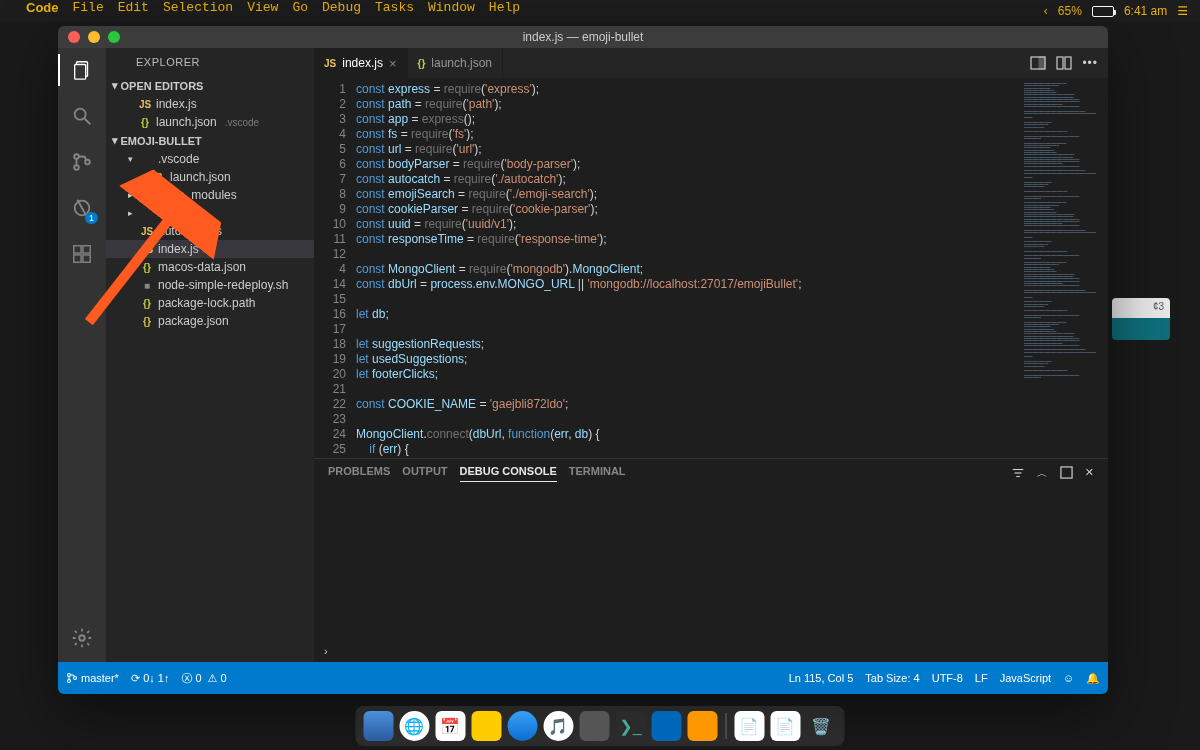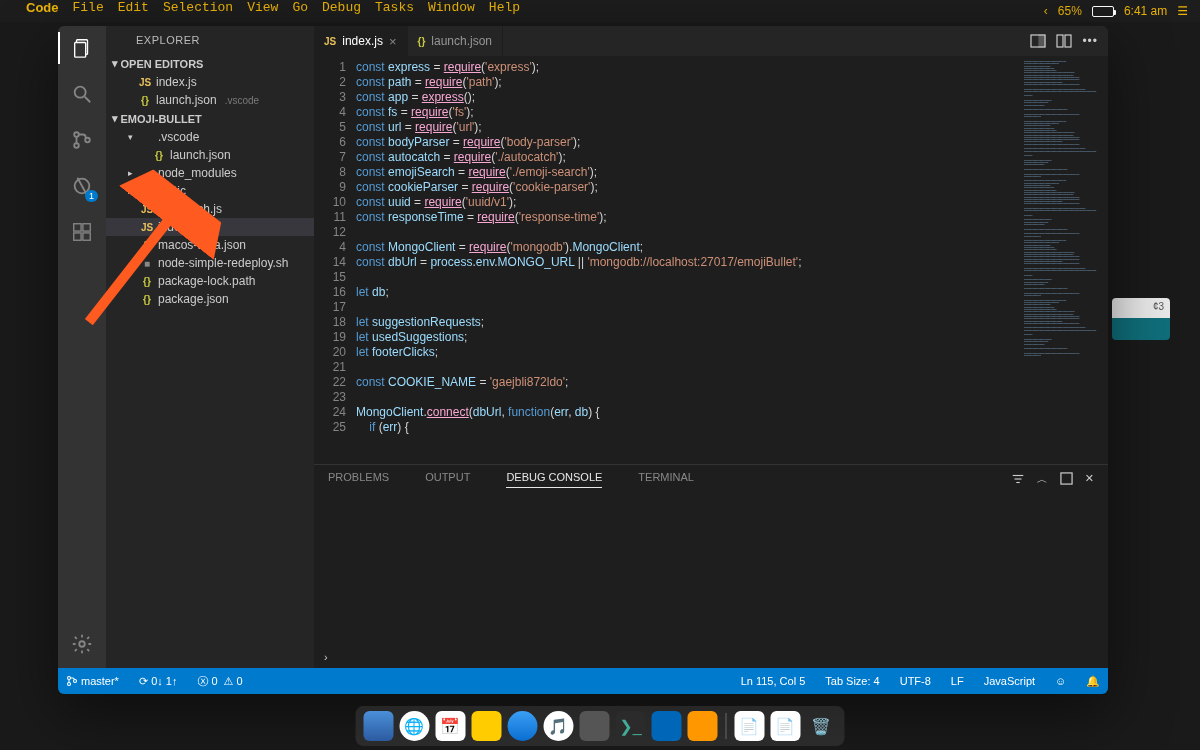--- a/index.html
+++ b/index.html
@@ -46,34 +46,34 @@
 .editor-area { flex:1; display:flex; flex-direction:column; background:#1e1e1e; position:relative; }
 .tabs { height:30px; background:#252526; display:flex; align-items:stretch; }
 .tab { display:flex; align-items:center; gap:6px; padding:0 10px; font-size:12px; color:#969696; border-right:1px solid #1e1e1e; cursor:pointer; }
 .tab.active { background:#1e1e1e; color:#fff; }
 .tab .close { font-size:13px; color:#888; }
 .tab-actions { margin-left:auto; display:flex; align-items:center; gap:10px; padding-right:10px; color:#ccc; }
 
 .code-wrap { flex:1; display:flex; overflow:hidden; position:relative; }
 .gutter { width:42px; text-align:right; color:#858585; font-family:Menlo,Consolas,monospace; font-size:12px; line-height:15px; padding:4px 10px 0 0; }
 .code { flex:1; font-family:Menlo,Consolas,monospace; font-size:12px; line-height:15px; padding-top:4px; white-space:pre; color:#d4d4d4; }
-.tok-k{color:#569cd6;} .tok-v{color:#9cdcfe;} .tok-f{color:#f9a8d4;text-decoration:underline;} .tok-s{color:#ce9178;} .tok-prop{color:#9cdcfe;}
+.tok-k{color:#569cd6;} .tok-v{color:#9cdcfe;} .tok-f{color:#737373;} .tok-s{color:#ce9178;} .tok-prop{color:#9cdcfe;}
 
 .minimap { width:88px; background:#1e1e1e; font-size:2px; line-height:2.3px; font-family:monospace; color:#6a8aa8; padding:4px 4px 0 4px; overflow:hidden; white-space:pre; }
 
 .panel { height:204px; background:#1e1e1e; border-top:1px solid #333; display:flex; flex-direction:column; }
 .panel-tabs { height:28px; display:flex; align-items:center; gap:20px; padding:0 14px; font-size:11px; color:#888; }
 .panel-tabs .pt { cursor:pointer; text-transform:uppercase; padding-bottom:4px; }
 .panel-tabs .pt.active { color:#e7e7e7; border-bottom:1px solid #e7e7e7; }
 .panel-tabs .pactions { margin-left:auto; display:flex; gap:12px; color:#ccc; }
 .panel-body { flex:1; }
 .panel-footer { height:22px; display:flex; align-items:center; padding-left:10px; color:#ccc; }
 .panel-footer .chev { font-size:11px; }
 
-.statusbar { height:26px; background:#007acc; display:flex; align-items:center; color:#fff; font-size:11px; padding:0 8px; gap:20px; }
+.statusbar { height:32px; background:#007acc; display:flex; align-items:center; color:#fff; font-size:11px; padding:0 8px; gap:12px; }
 .statusbar .sb-item { display:flex; align-items:center; gap:3px; cursor:pointer; }
 .statusbar .spacer{flex:1;}
 
 
 .arrow-annot { position:absolute; left:75px; top:178px; pointer-events:none; z-index:50; transform:rotate(38deg); }
 
 
 .dock { position:absolute; bottom:4px; left:50%; transform:translateX(-50%); height:40px; background:rgba(80,80,80,0.35); border-radius:8px; display:flex; align-items:center; padding:0 8px; gap:6px; }
 .dock .dicon { width:30px; height:30px; border-radius:6px; display:flex; align-items:center; justify-content:center; font-size:16px; }
 .dock .divider { width:1px; height:26px; background:rgba(255,255,255,0.3); margin:0 2px;}
@@ -105,20 +105,28 @@
     <span>65%</span>
     <span class="battery"></span>
     <span>6:41 am</span>
     <span>☰</span>
   </div>
 </div>
 
 <div class="bgwin"></div>
 
 <div class="vscode">
+  <div class="titlebar">
+    <div class="traffic">
+      <span class="tr-close"></span>
+      <span class="tr-min"></span>
+      <span class="tr-max"></span>
+    </div>
+    <span>index.js — emoji-bullet</span>
+  </div>
 
   <div class="main">
 
     <div class="activitybar">
       <div class="ab-item active">
         <svg width="22" height="22" viewBox="0 0 24 24" fill="none" stroke="currentColor" stroke-width="1.5">
             <rect x="6" y="3" width="12" height="16" rx="1"></rect>
             <rect x="4" y="6" width="12" height="16" rx="1" fill="#333"></rect>
           </svg>
       </div>
@@ -433,21 +441,21 @@
 ▬▬▬▬▬▬▬▬▬▬▬▬▬▬▬▬▬▬▬▬▬▬▬▬▬▬▬▬▬▬▬▬▬▬▬▬
 
 ▬▬▬▬▬▬▬▬▬▬▬▬▬▬▬▬▬▬▬▬▬▬▬▬▬▬▬▬▬▬▬▬▬▬▬▬▬▬▬▬▬▬▬▬▬▬
 ▬▬▬▬▬▬▬▬▬▬▬▬▬▬
 
 </div>
       </div>
 
       <div class="panel">
         <div class="panel-tabs" id="panel-tabs">
-          <div id="ptabs" style="display:flex;gap:36px;">
+          <div id="ptabs" style="display:flex;gap:12px;font-weight:bold;">
               <span class="pt">PROBLEMS</span>
               <span class="pt">OUTPUT</span>
               <span class="pt active">DEBUG CONSOLE</span>
               <span class="pt">TERMINAL</span>
             </div>
           <div class="pactions">
             <span>
                 <svg width="14" height="14" viewBox="0 0 16 16" fill="none" stroke="#ccc" stroke-width="1.3">
                   <line x1="2" y1="4" x2="14" y2="4"></line>
                   <line x1="4" y1="8" x2="12" y2="8"></line>

